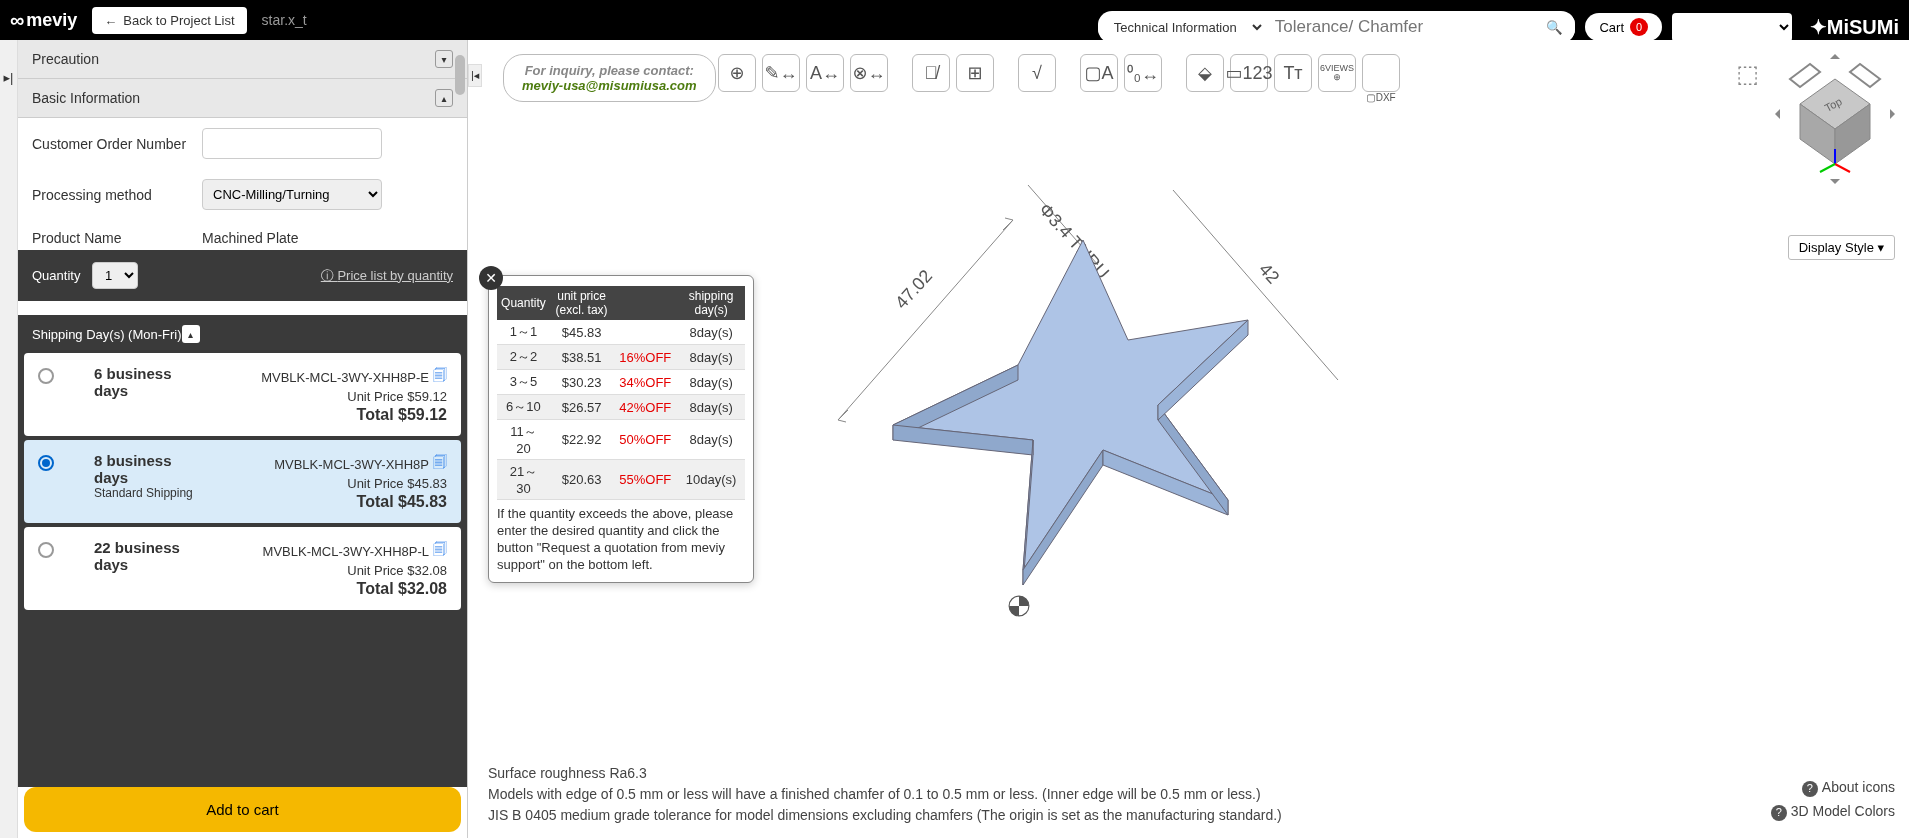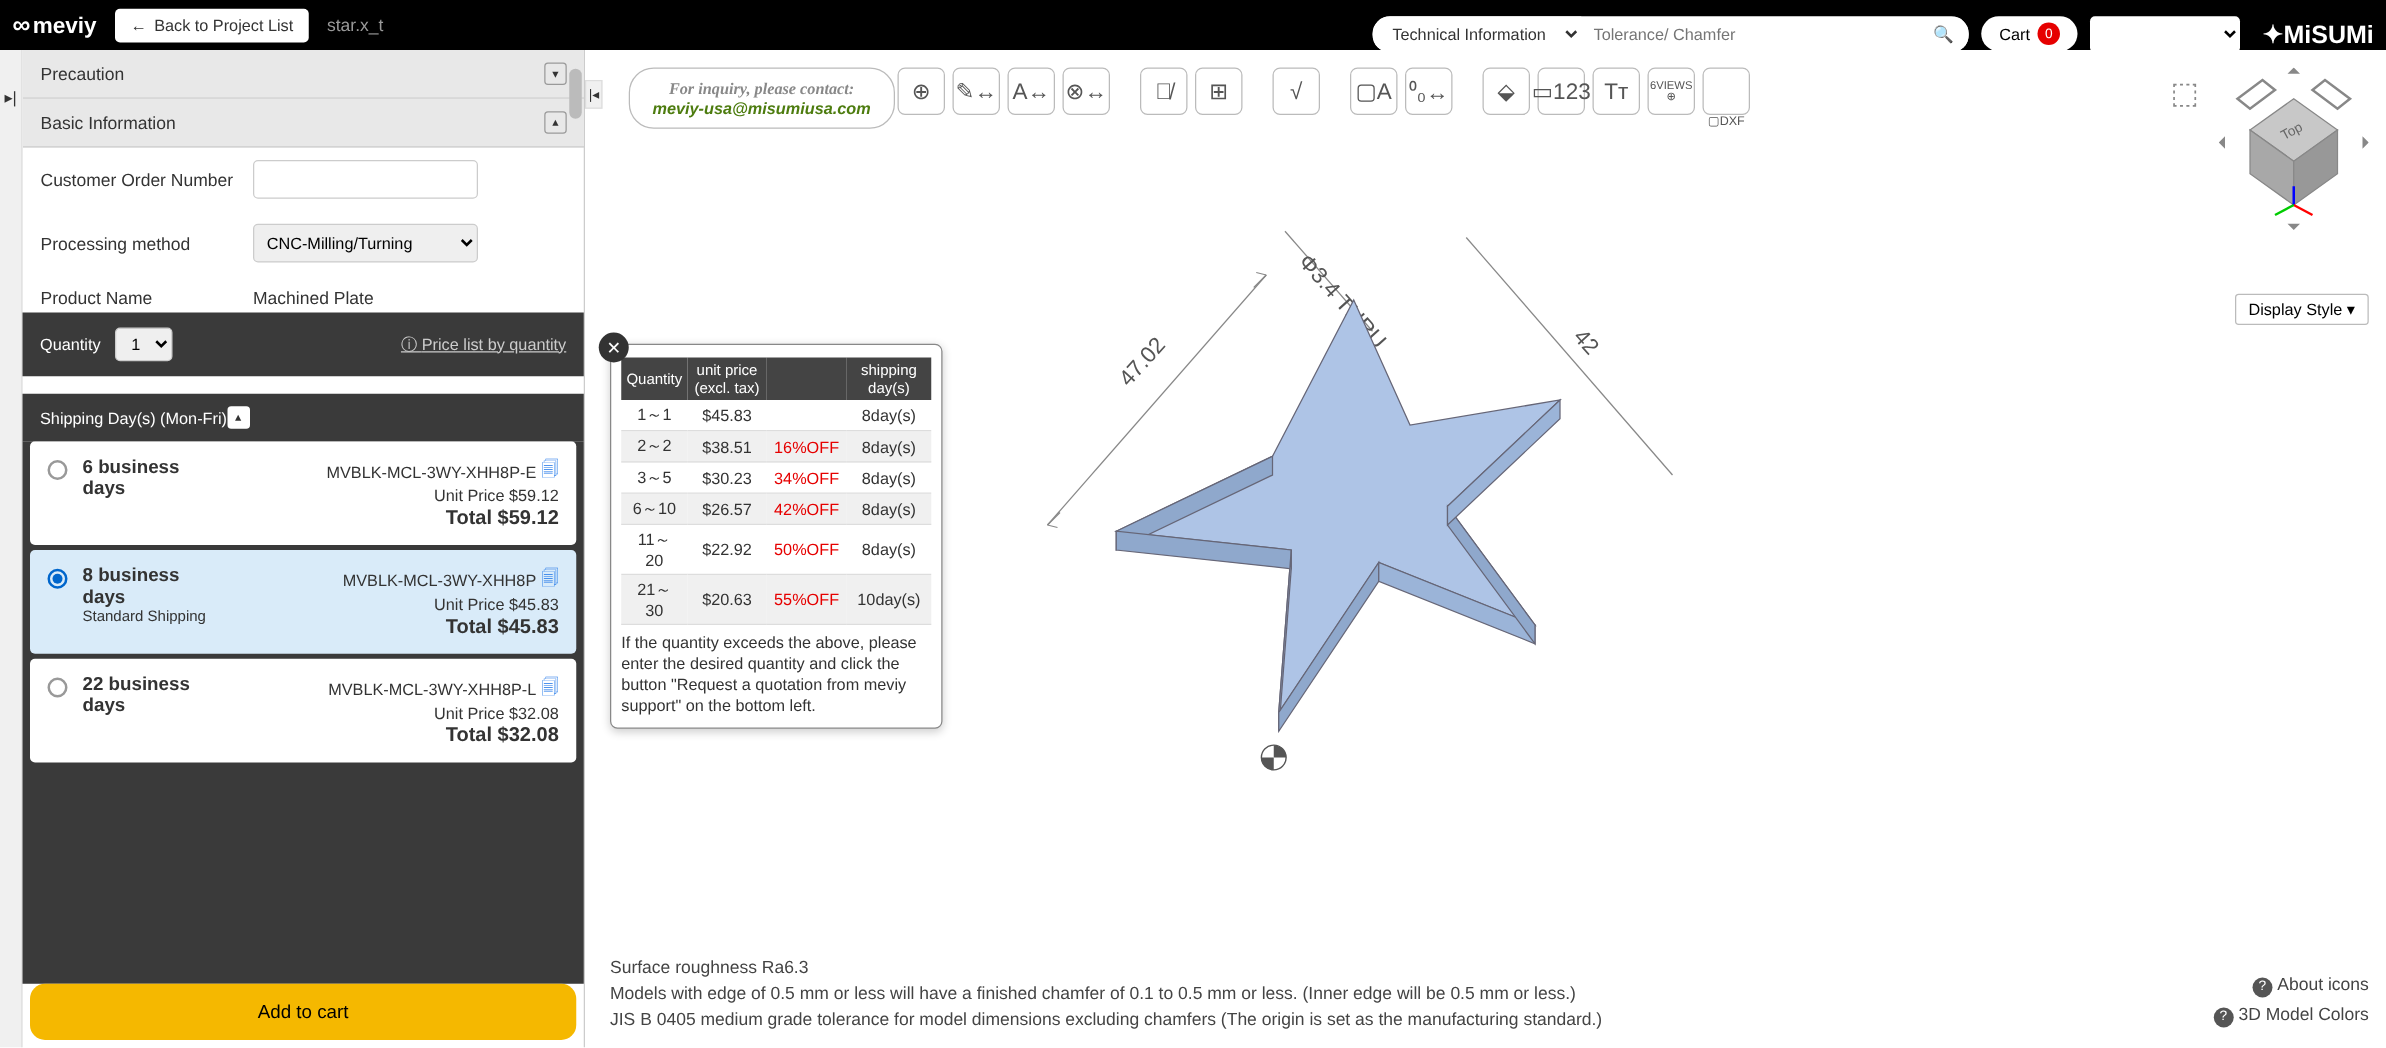--- a/index.html
+++ b/index.html
@@ -6,21 +6,21 @@
 body { background: #fff; font-size: 13px; color: #333; overflow: hidden; }
 .topbar { height: 40px; background: #000; display: flex; align-items: center; padding: 0 10px; color: #fff; }
 .logo-meviy { font-weight: bold; font-size: 18px; color: #fff; margin-right: 15px; display: flex; align-items: center; }
 .logo-meviy .infinity { font-size: 20px; margin-right: 2px; }
 .back-btn { background: #fff; color: #333; border: none; padding: 6px 12px; border-radius: 4px; cursor: pointer; display: flex; align-items: center; font-size: 13px; }
 .back-btn .arrow { margin-right: 6px; }
 .filename { color: #999; margin-left: 15px; font-size: 14px; }
 .top-right { margin-left: auto; display: flex; align-items: center; gap: 10px; margin-top: 14px; }
 .tech-dropdown { background: #fff; color: #333; border: none; border-radius: 14px 0 0 14px; padding: 6px 12px; font-size: 13px; cursor: pointer; }
 .search-wrap { display: flex; align-items: center; background: #fff; border-radius: 14px; overflow: hidden; }
-.search-input { border: none; padding: 6px 10px; width: 270px; font-size: 13px; outline: none; }
+.search-input { border: none; padding: 6px 10px; width: 270px; font-size: 17px; outline: none; }
 .search-icon-btn { background: #fff; border: none; padding: 6px 12px; cursor: pointer; }
 .cart-btn { background: #fff; color: #000; border: none; padding: 5px 14px; border-radius: 14px; cursor: pointer; display: flex; align-items: center; font-size: 13px; }
 .cart-badge { background: #e60000; color: #fff; border-radius: 50%; width: 18px; height: 18px; display: inline-flex; align-items: center; justify-content: center; font-size: 11px; margin-left: 6px; }
 .user-dropdown { background: #fff; border: none; padding: 6px 30px; border-radius: 4px; cursor: pointer; min-width: 120px; }
 .logo-misumi { font-weight: bold; font-size: 20px; color: #fff; margin-left: 8px; }
 .main { display: flex; height: calc(100vh - 40px); }
 .sidebar { width: 450px; display: flex; flex-direction: column; border-right: 1px solid #ccc; }
 .collapse-handle { width: 18px; background: #f0f0f0; border-right: 1px solid #ddd; display: flex; align-items: flex-start; justify-content: center; padding-top: 30px; cursor: pointer; }
 .panel-top { flex: 0 0 auto; overflow-y: auto; position: relative; }
 .accordion-header { background: #e8e8e8; padding: 10px 14px; display: flex; justify-content: space-between; align-items: center; border-bottom: 1px solid #ccc; cursor: pointer; font-size: 14px; }
@@ -31,37 +31,37 @@
 .form-select { border: 1px solid #ccc; border-radius: 4px; padding: 6px; width: 180px; font-size: 13px; }
 .scrollbar-fake { position: absolute; right: 2px; top: 0; width: 10px; height: 100%; }
 .scrollbar-thumb { background: #bbb; border-radius: 5px; width: 100%; height: 40px; position: absolute; top: 15px; }
 .panel-dark { background: #3a3a3a; color: #fff; padding: 12px 14px; }
 .qty-row { display: flex; align-items: center; justify-content: space-between; }
 .qty-select { border: 1px solid #ccc; border-radius: 4px; padding: 4px 8px; font-size: 13px; margin-left: 8px; }
 .price-link { color: #ccc; text-decoration: underline; font-size: 13px; cursor: pointer; }
 .ship-header { background: #3a3a3a; color: #fff; padding: 10px 14px; margin-top: 14px; display: flex; align-items: center; font-size: 13px; }
 .ship-caret { background: #fff; color: #333; border-radius: 3px; width: 18px; height: 18px; display: flex; align-items: center; justify-content: center; font-size: 10px; }
 .ship-options { background: #3a3a3a; padding: 0 6px 6px 6px; flex: 1; overflow-y: auto; }
-.ship-card { background: #fff; color: #333; border-radius: 4px; padding: 12px 14px; margin-bottom: 4px; display: flex; cursor: pointer; }
+.ship-card { background: #fff; color: #333; border-radius: 4px; padding: 12px 14px; margin-bottom: 4px; display: flex; cursor: pointer; gap: 28px; }
 .ship-card.selected { background: #d9ebf9; }
 .ship-radio { width: 16px; height: 16px; border: 2px solid #999; border-radius: 50%; margin-right: 12px; margin-top: 3px; flex-shrink: 0; }
 .ship-card.selected .ship-radio { border-color: #0066cc; position: relative; }
 .ship-card.selected .ship-radio::after { content: ''; position: absolute; width: 8px; height: 8px; background: #0066cc; border-radius: 50%; top: 2px; left: 2px; }
 .ship-left { flex: 0 0 110px; }
 .ship-days { font-weight: bold; font-size: 15px; }
 .ship-sub { font-size: 12px; }
 .ship-right { flex: 1; text-align: right; font-size: 13px; }
 .ship-sku { display: flex; justify-content: flex-end; align-items: center; gap: 4px; }
 .doc-icon { color: #1a73e8; font-size: 14px; }
 .ship-total { font-weight: bold; font-size: 16px; margin-top: 2px; }
 .add-cart-btn { background: #f5b800; color: #000; border: none; width: calc(100% - 12px); margin: 0 6px 6px 6px; padding: 14px; font-size: 15px; cursor: pointer; border-radius: 12px; }
 .viewport { flex: 1; position: relative; background: #fff; }
 .vp-collapse { position: absolute; left: 0; top: 24px; background: #f0f0f0; border: 1px solid #ddd; padding: 4px 2px; cursor: pointer; font-size: 11px; }
 .inquiry-pill { position: absolute; left: 35px; top: 14px; border: 1px solid #bbb; border-radius: 20px; padding: 8px 18px; text-align: center; font-size: 13px; }
-.inquiry-pill .contact { color: #888; font-style: italic; font-weight: bold; font-family: Liberation Serif, serif; }
+.inquiry-pill .contact { color: #888; font-style: italic; font-weight: bold; }
 .inquiry-pill .email { color: #4d7c0f; font-weight: bold; font-style: italic; }
 .toolbar { position: absolute; top: 14px; left: 250px; display: flex; gap: 6px; align-items: center; }
 .tool-btn { width: 38px; height: 38px; border: 1px solid #bbb; border-radius: 6px; background: #fff; display: flex; align-items: center; justify-content: center; font-size: 18px; cursor: pointer; color: #555; }
 .tool-gap { width: 12px; }
 .nav-cube { position: absolute; top: 14px; right: 14px; width: 120px; text-align: center; }
 .display-style { position: absolute; top: 195px; right: 14px; border: 1px solid #bbb; background: #fff; padding: 4px 10px; font-size: 13px; cursor: pointer; border-radius: 3px; }
 .star-render { position: absolute; top: 110px; left: 340px; width: 550px; height: 480px; }
 .price-popup { position: absolute; top: 235px; left: 20px; width: 266px; background: #fff; border: 1px solid #888; border-radius: 6px; box-shadow: 0 2px 8px rgba(0,0,0,0.2); padding: 10px 8px 8px 8px; font-size: 13px; }
 .popup-close { position: absolute; top: -10px; left: -10px; width: 24px; height: 24px; background: #333; color: #fff; border-radius: 50%; display: flex; align-items: center; justify-content: center; cursor: pointer; font-size: 14px; }
 .price-table { width: 100%; border-collapse: collapse; font-size: 13px; }

